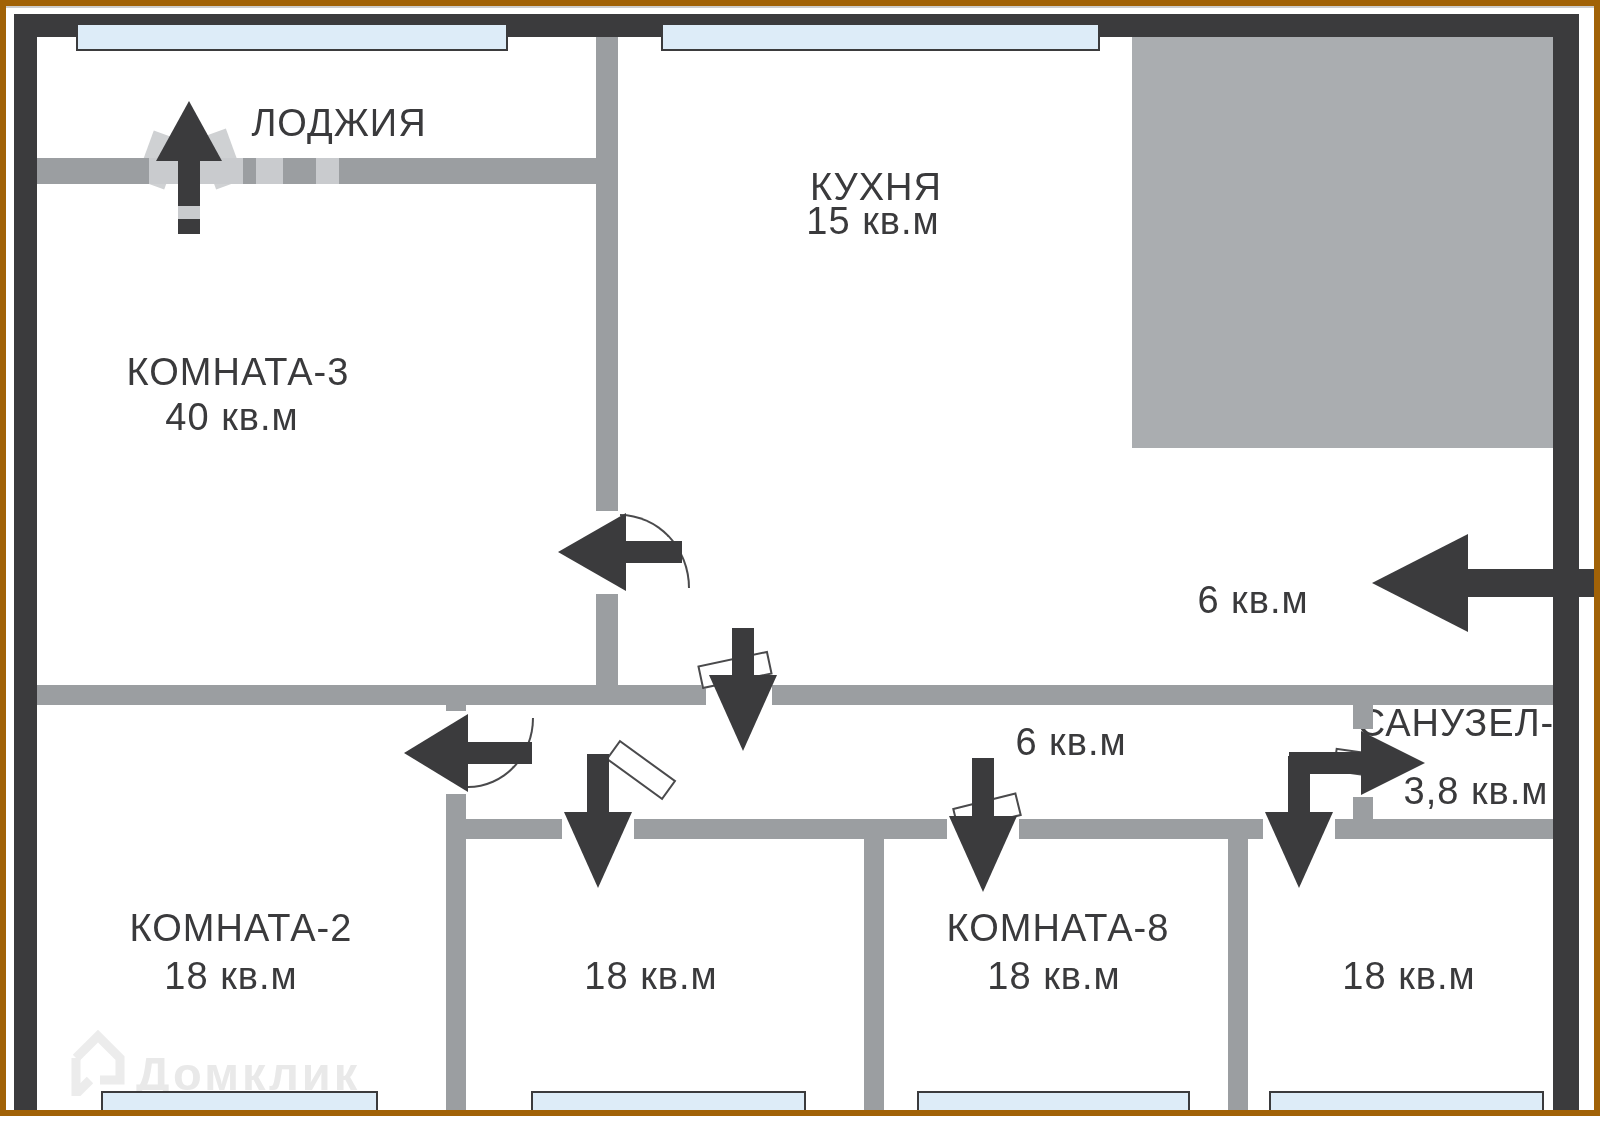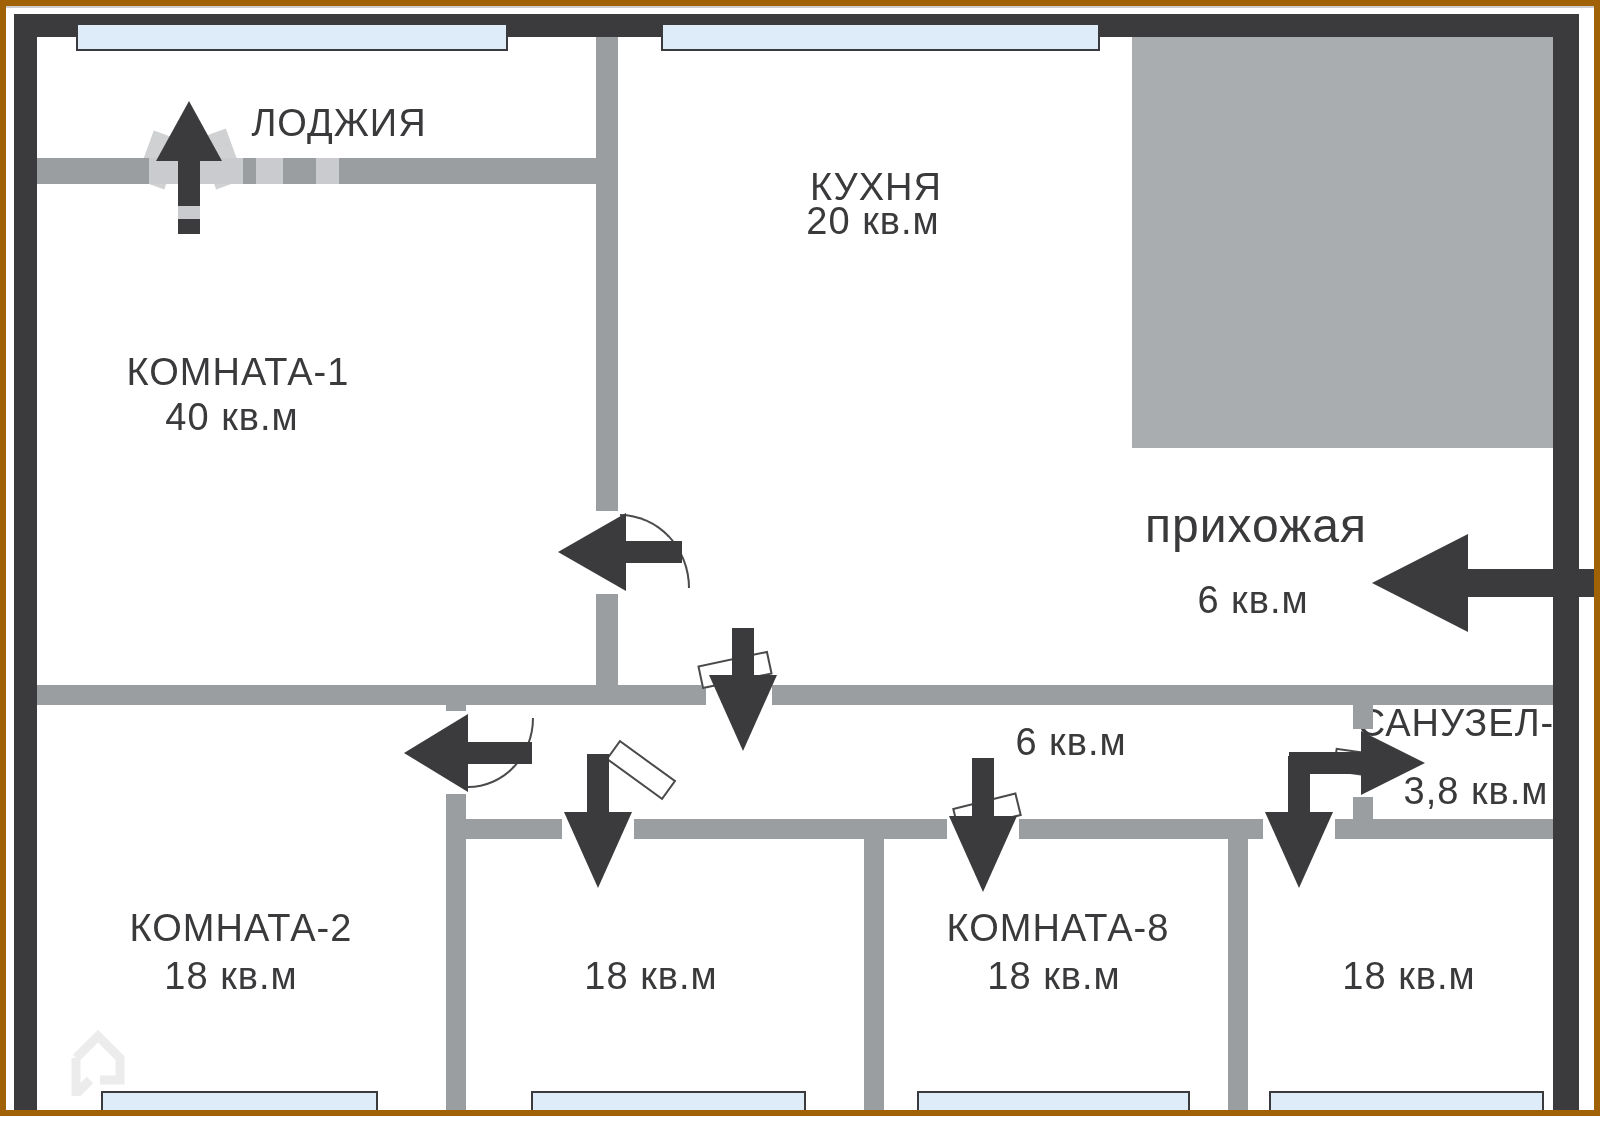--- a/index.html
+++ b/index.html
@@ -111,26 +111,25 @@
 
   <div class="shaft" style="left:1283px;top:746px;width:75px;height:22px;"></div>
   <div class="tri" style="left:1355px;top:725px;border-top:32px solid transparent;border-bottom:32px solid transparent;border-left:64px solid #3b3b3d;"></div>
 
   <div class="tri" style="left:1366px;top:528px;border-top:49px solid transparent;border-bottom:49px solid transparent;border-right:96px solid #3b3b3d;z-index:65;"></div>
   <div class="shaft" style="left:1460px;top:563px;width:140px;height:28px;z-index:65;"></div>
 
   <div class="label" style="left:333px;top:117px;">ЛОДЖИЯ</div>
 
   <div class="label" style="left:870px;top:149px;margin-top:32px;">КУХНЯ</div>
-  <div class="label" style="left:867px;top:215px;">20 кв.м</div>
+  <div class="label" style="left:867px;top:215px;">15 кв.м</div>
 
-  <div class="label" style="left:232px;top:366px;">КОМНАТА-1</div>
+  <div class="label" style="left:232px;top:366px;">КОМНАТА-3</div>
   <div class="label" style="left:226px;top:411px;">40 кв.м</div>
 
-  <div class="label" style="left:1250px;top:519px;font-size:48px;">прихожая</div>
   <div class="label" style="left:1247px;top:594px;">6 кв.м</div>
 
   <div class="label" style="left:1065px;top:736px;">6 кв.м</div>
 
   <div class="label" style="left:1461px;top:717px;">САНУЗЕЛ-2</div>
   <div class="label" style="left:1470px;top:785px;">3,8 кв.м</div>
 
   <div class="label" style="left:235px;top:922px;">КОМНАТА-2</div>
   <div class="label" style="left:225px;top:970px;">18 кв.м</div>
 
@@ -138,14 +137,15 @@
 
   <div class="label" style="left:1052px;top:922px;">КОМНАТА-8</div>
   <div class="label" style="left:1048px;top:970px;">18 кв.м</div>
 
   <div class="label" style="left:1403px;top:970px;">18 кв.м</div>
 
   <svg class="abs" style="left:60px;top:1022px;z-index:15;" width="64" height="68" viewBox="0 0 64 68">
     <path d="M10 30 L32 8 L54 30 L54 52 L34 52" fill="none" stroke="#ececec" stroke-width="9"></path>
     <path d="M10 30 L10 52 L10 66 L24 52" fill="none" stroke="#ececec" stroke-width="9"></path>
   </svg>
+  <div class="watermark" style="left:130px;top:1040px;">Домклик</div>
 
 </div>
 
 </body></html>

